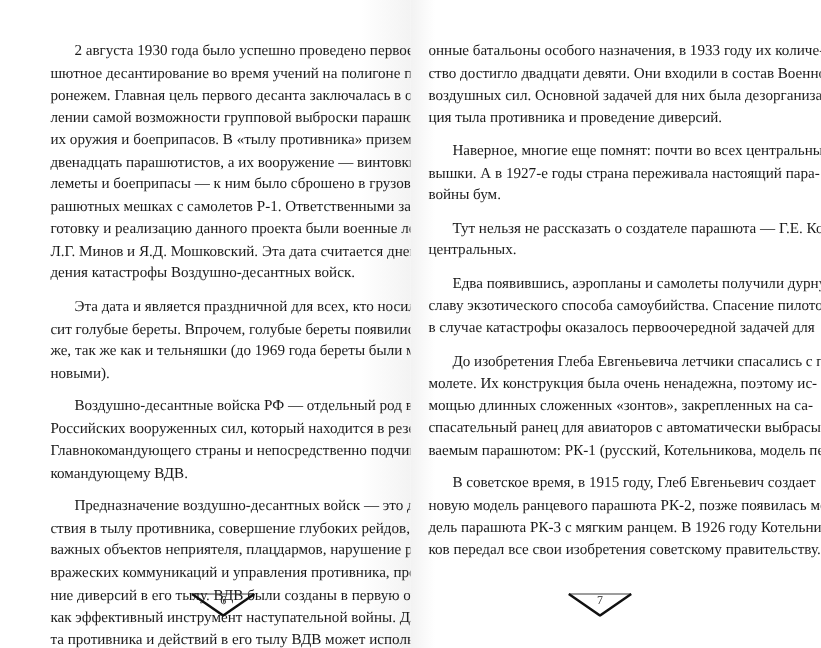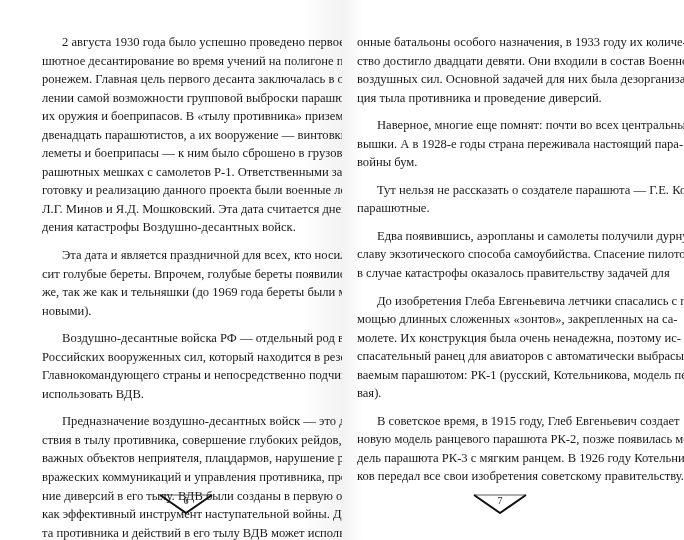--- a/index.html
+++ b/index.html
@@ -71,21 +71,21 @@
           <span class="line indent">Эта дата и является праздничной для всех, кто носил и но-</span>
           <span class="line">сит голубые береты. Впрочем, голубые береты появились поз-</span>
           <span class="line">же, так же как и тельняшки (до 1969 года береты были мали-</span>
           <span class="line last">новыми).</span>
         </div>
         <div class="para-gap"></div>
         <div>
           <span class="line indent">Воздушно-десантные войска РФ — отдельный род войск</span>
           <span class="line">Российских вооруженных сил, который находится в резерве</span>
           <span class="line">Главнокомандующего страны и непосредственно подчиняется</span>
-          <span class="line last">использовать ВДВ.</span>
+          <span class="line last">командующему ВДВ.</span>
         </div>
         <div class="para-gap"></div>
         <div>
           <span class="line indent">Предназначение воздушно-десантных войск — это дей-</span>
           <span class="line">ствия в тылу противника, совершение глубоких рейдов, захват</span>
           <span class="line">важных объектов неприятеля, плацдармов, нарушение работы</span>
           <span class="line">вражеских коммуникаций и управления противника, проведе-</span>
           <span class="line">ние диверсий в его тылу. ВДВ были созданы в первую очередь</span>
           <span class="line">как эффективный инструмент наступательной войны. Для охва-</span>
           <span class="line">та противника и действий в его тылу ВДВ может использовать</span>
@@ -104,42 +104,41 @@
     <div class="text-block" id="right-text">
         <div>
           <span class="line">онные батальоны особого назначения, в 1933 году их количе-</span>
           <span class="line">ство достигло двадцати девяти. Они входили в состав Военно-</span>
           <span class="line">воздушных сил. Основной задачей для них была дезорганиза-</span>
           <span class="line last">ция тыла противника и проведение диверсий.</span>
         </div>
         <div class="para-gap"></div>
         <div>
           <span class="line indent">Наверное, многие еще помнят: почти во всех центральных</span>
-          <span class="line">вышки. А в 1928-е годы страна переживала настоящий пара-</span>
+          <span class="line">вышки. А в 1927-е годы страна переживала настоящий пара-</span>
           <span class="line last">войны бум.</span>
         </div>
         <div class="para-gap"></div>
         <div>
           <span class="line indent">Тут нельзя не рассказать о создателе парашюта — Г.Е. Ко-</span>
-          <span class="line last">парашютные.</span>
+          <span class="line last">центральных.</span>
         </div>
         <div class="para-gap"></div>
         <div>
           <span class="line indent">Едва появившись, аэропланы и самолеты получили дурную</span>
           <span class="line">славу экзотического способа самоубийства. Спасение пилотов</span>
-          <span class="line">в случае катастрофы оказалось правительству задачей для</span>
+          <span class="line">в случае катастрофы оказалось первоочередной задачей для</span>
         </div>
         <div class="para-gap"></div>
         <div>
           <span class="line indent">До изобретения Глеба Евгеньевича летчики спасались с по-</span>
+          <span class="line">молете. Их конструкция была очень ненадежна, поэтому ис-</span>
           <span class="line">мощью длинных сложенных «зонтов», закрепленных на са-</span>
-          <span class="line">молете. Их конструкция была очень ненадежна, поэтому ис-</span>
           <span class="line">спасательный ранец для авиаторов с автоматически выбрасы-</span>
           <span class="line">ваемым парашютом: РК-1 (русский, Котельникова, модель пер-</span>
-          <span class="line last">вая).</span>
         </div>
         <div class="para-gap"></div>
         <div>
           <span class="line indent">В советское время, в 1915 году, Глеб Евгеньевич создает</span>
           <span class="line">новую модель ранцевого парашюта РК-2, позже появилась мо-</span>
           <span class="line">дель парашюта РК-3 с мягким ранцем. В 1926 году Котельни-</span>
           <span class="line last">ков передал все свои изобретения советскому правительству.</span>
         </div>
       </div>
     <div class="page-number">

